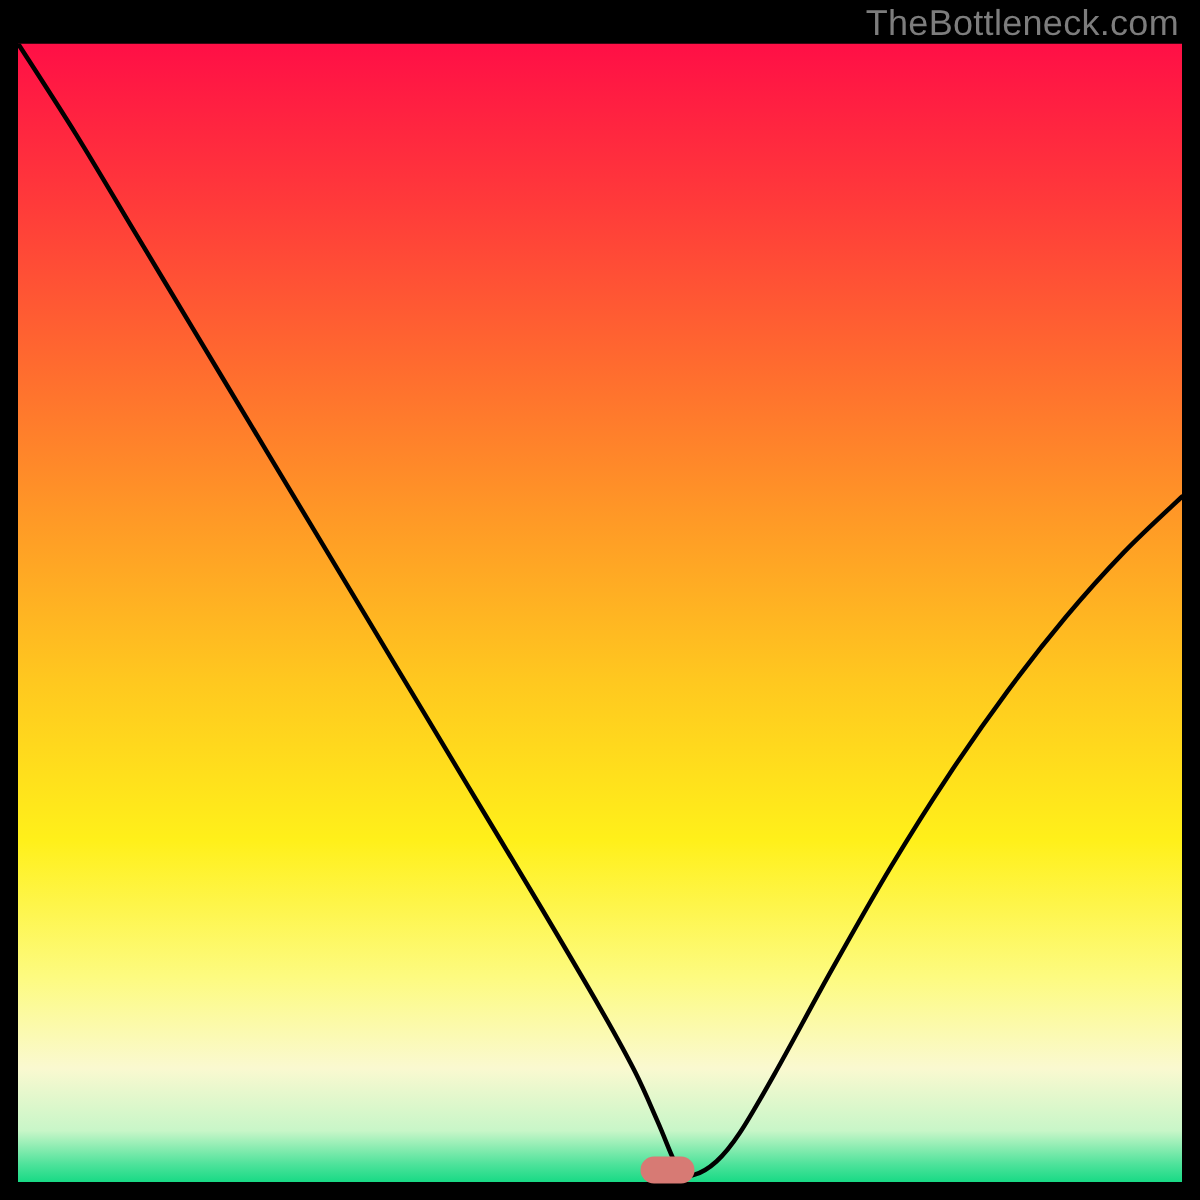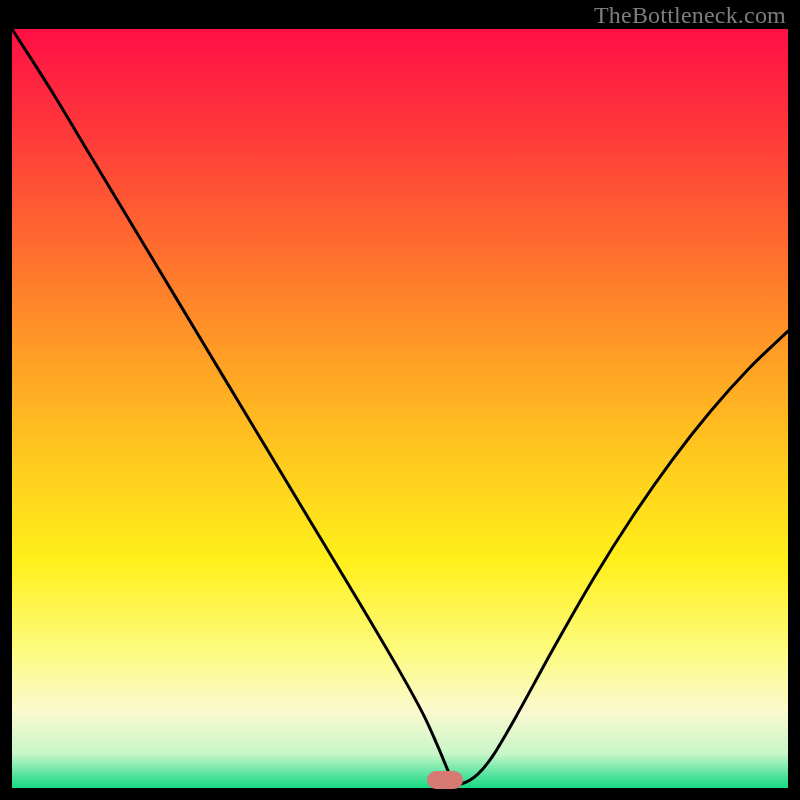--- a/index.html
+++ b/index.html
@@ -22,21 +22,21 @@
     position: absolute;
     left: 0;
     top: 0;
     width: 776px;
     height: 759px;
   }
   .watermark {
     position: absolute;
     top: 2px;
     right: 14px;
-    font-family: Liberation Serif, serif;
+    font-family: Liberation Sans, sans-serif;
     font-size: 24px;
     color: #7d7d7d;
     letter-spacing: 0.2px;
     user-select: none;
     text-align: center;
   }
   .marker {
     position: absolute;
     width: 36px;
     height: 18px;

